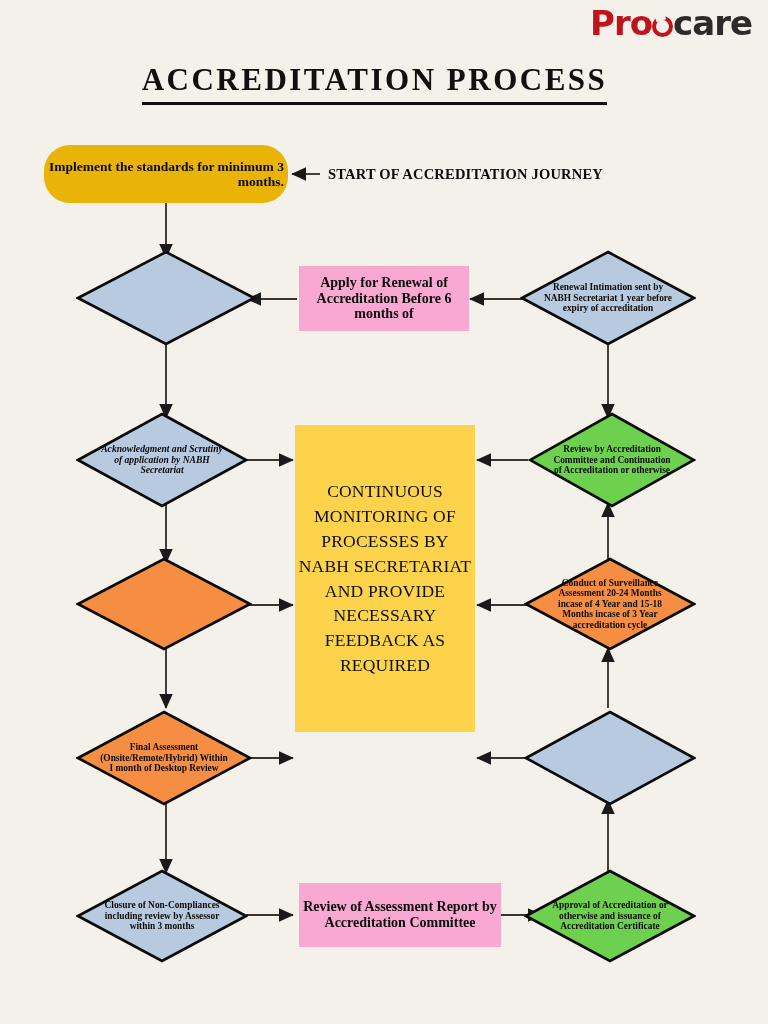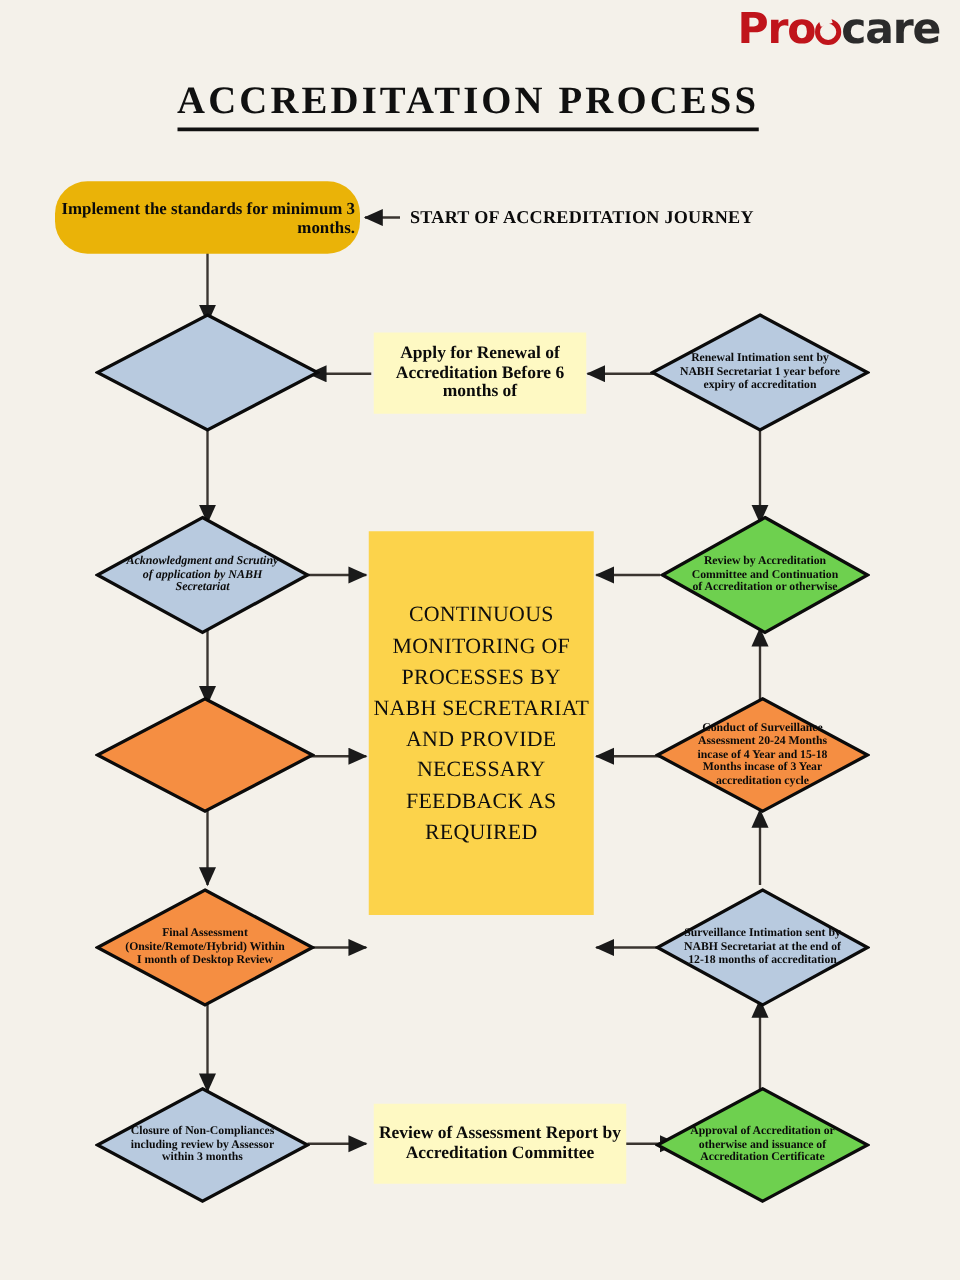--- a/index.html
+++ b/index.html
@@ -58,21 +58,21 @@
 
   
   .rrect {
     background:#eab308;
     border-radius:26px;
     font-size:13.5px;
     text-align:right;
   }
   
   .rect {
-    background:#fef9c3;
+    background:#f9a8d4;
     font-size:14px;
   }
   
   .diamond { }
   .diamond svg {
     position:absolute; left:0; top:0; width:100%; height:100%;
     z-index:0;
   }
   .diamond .txt {
     position:relative; z-index:1;
@@ -225,21 +225,20 @@
   <svg viewBox="0 0 176 96" preserveAspectRatio="none">
     <polygon points="88,2 174,48 88,94 2,48" fill="#f58e42" stroke="#0b0b0b" stroke-width="2.6"></polygon>
   </svg>
   <div class="txt">Final Assessment (Onsite/Remote/Hybrid) Within I month of Desktop Review</div>
 </div>
 
 <div class="node diamond" style="left:524px; top:710px; width:172px; height:96px;">
   <svg viewBox="0 0 172 96" preserveAspectRatio="none">
     <polygon points="86,2 170,48 86,94 2,48" fill="#b8cadf" stroke="#0b0b0b" stroke-width="2.6"></polygon>
   </svg>
-  <div class="txt">Surveillance Intimation sent by NABH Secretariat at the end of 12-18 months of accreditation</div>
 </div>
 
 <div class="node diamond" style="left:76px; top:869px; width:172px; height:94px;">
   <svg viewBox="0 0 172 94" preserveAspectRatio="none">
     <polygon points="86,2 170,47 86,92 2,47" fill="#b8cadf" stroke="#0b0b0b" stroke-width="2.6"></polygon>
   </svg>
   <div class="txt">Closure of Non-Compliances including review by Assessor within 3 months</div>
 </div>
 
 <div class="node rect" style="left:299px; top:883px; width:202px; height:64px;">

